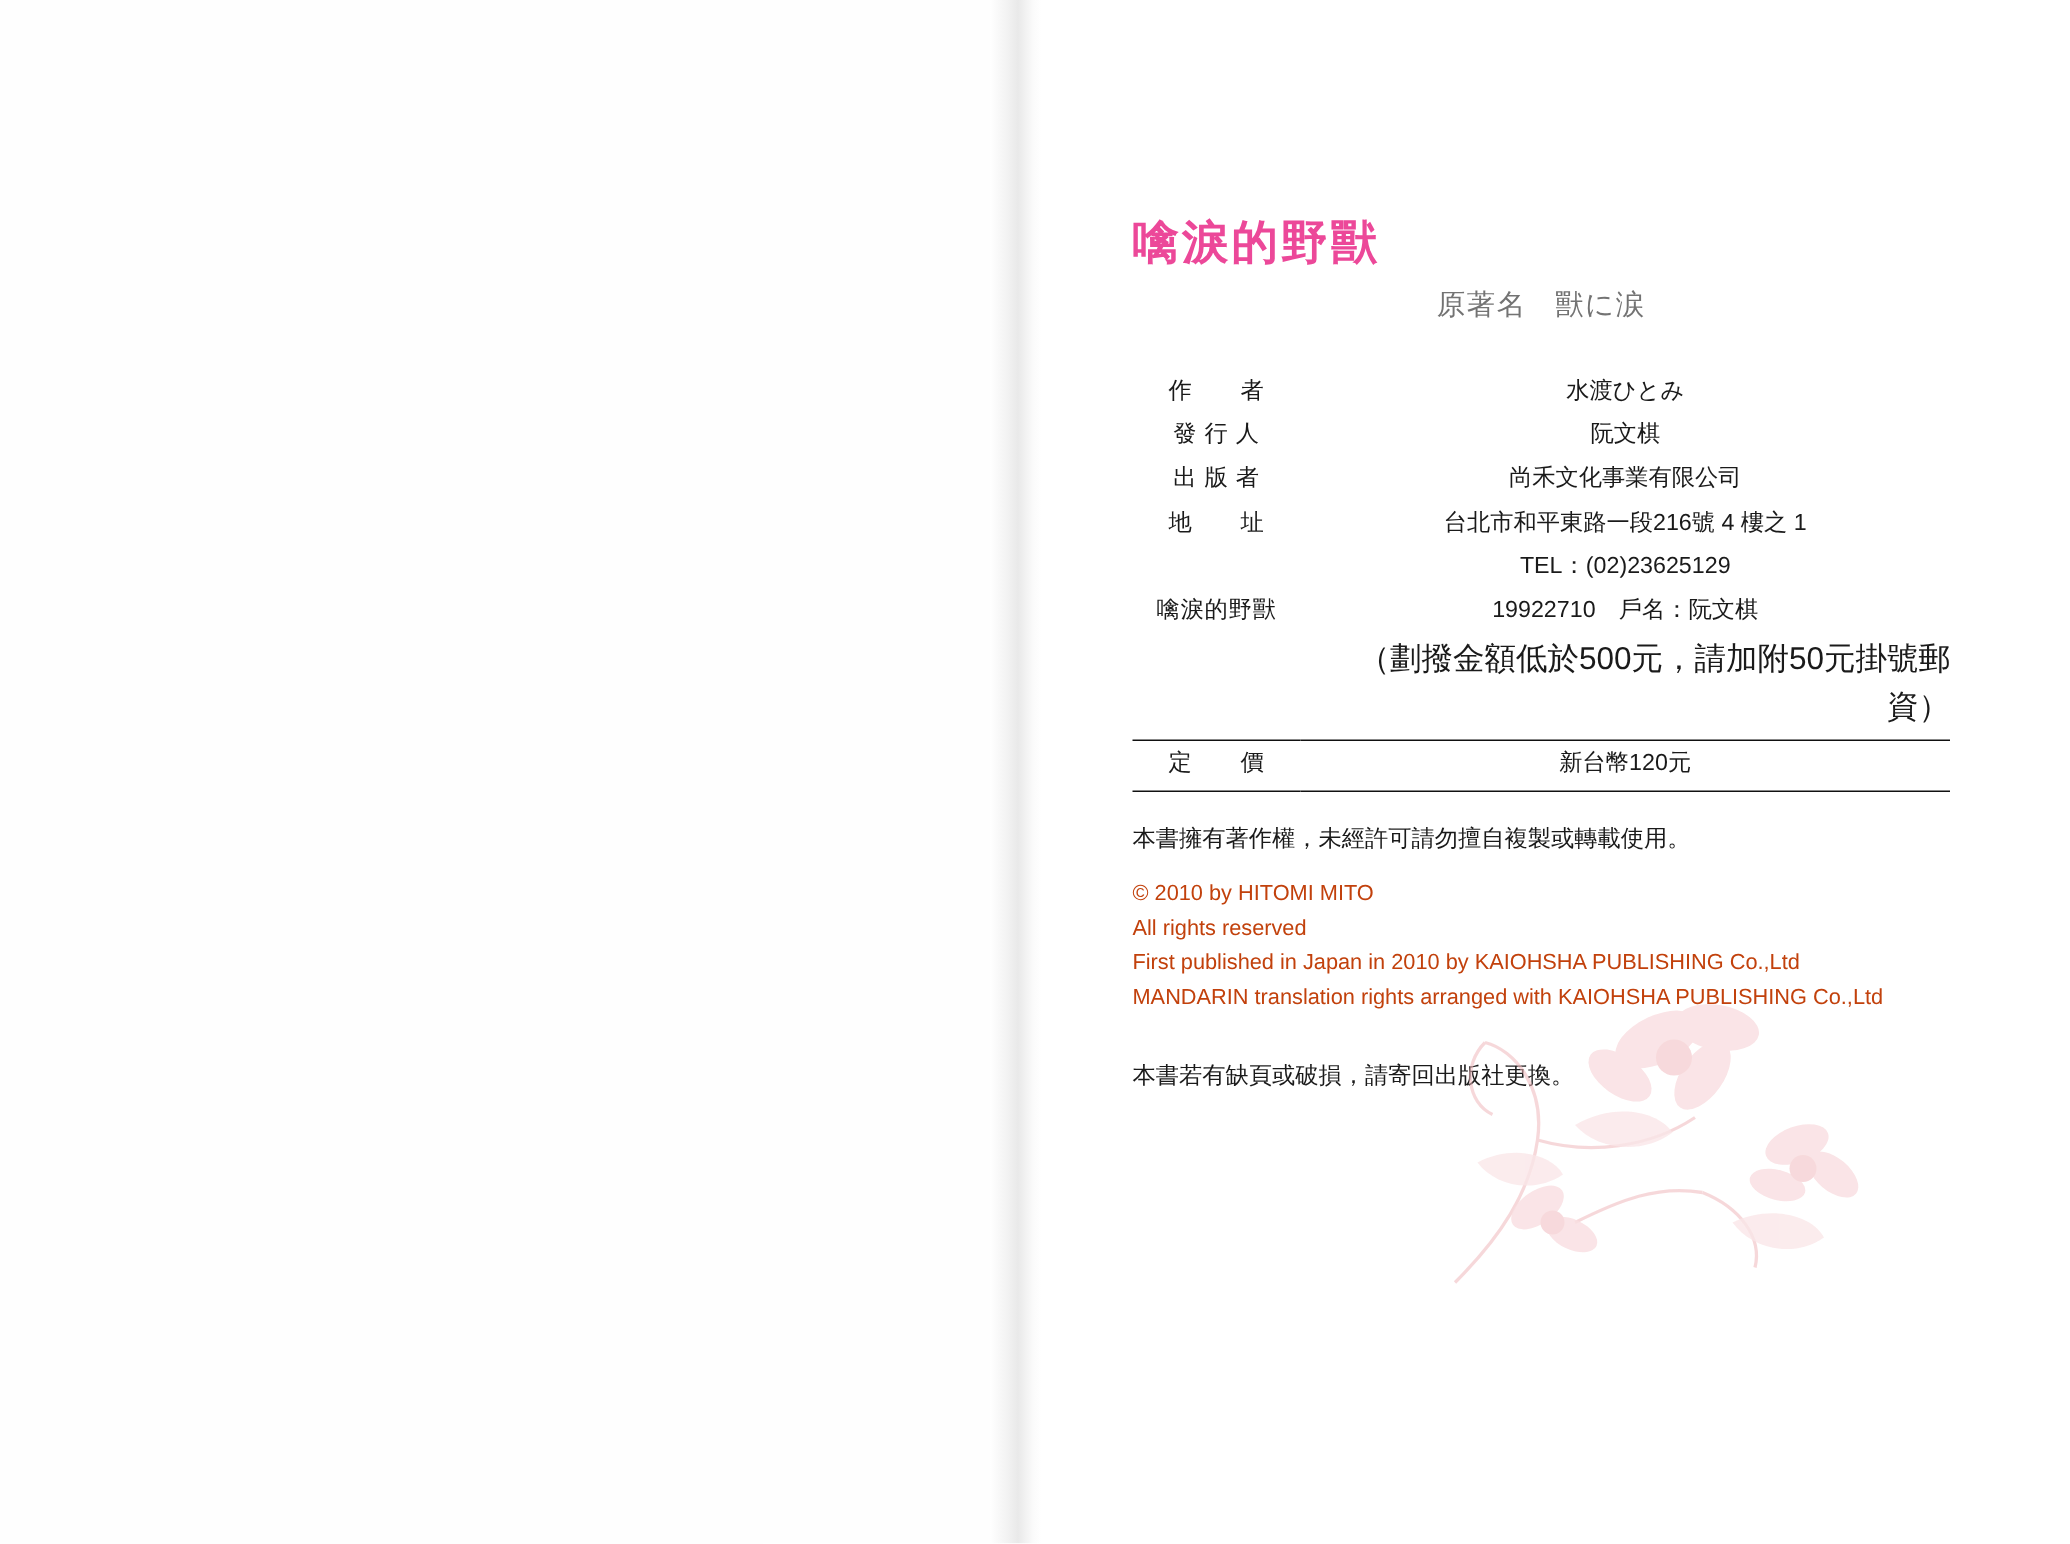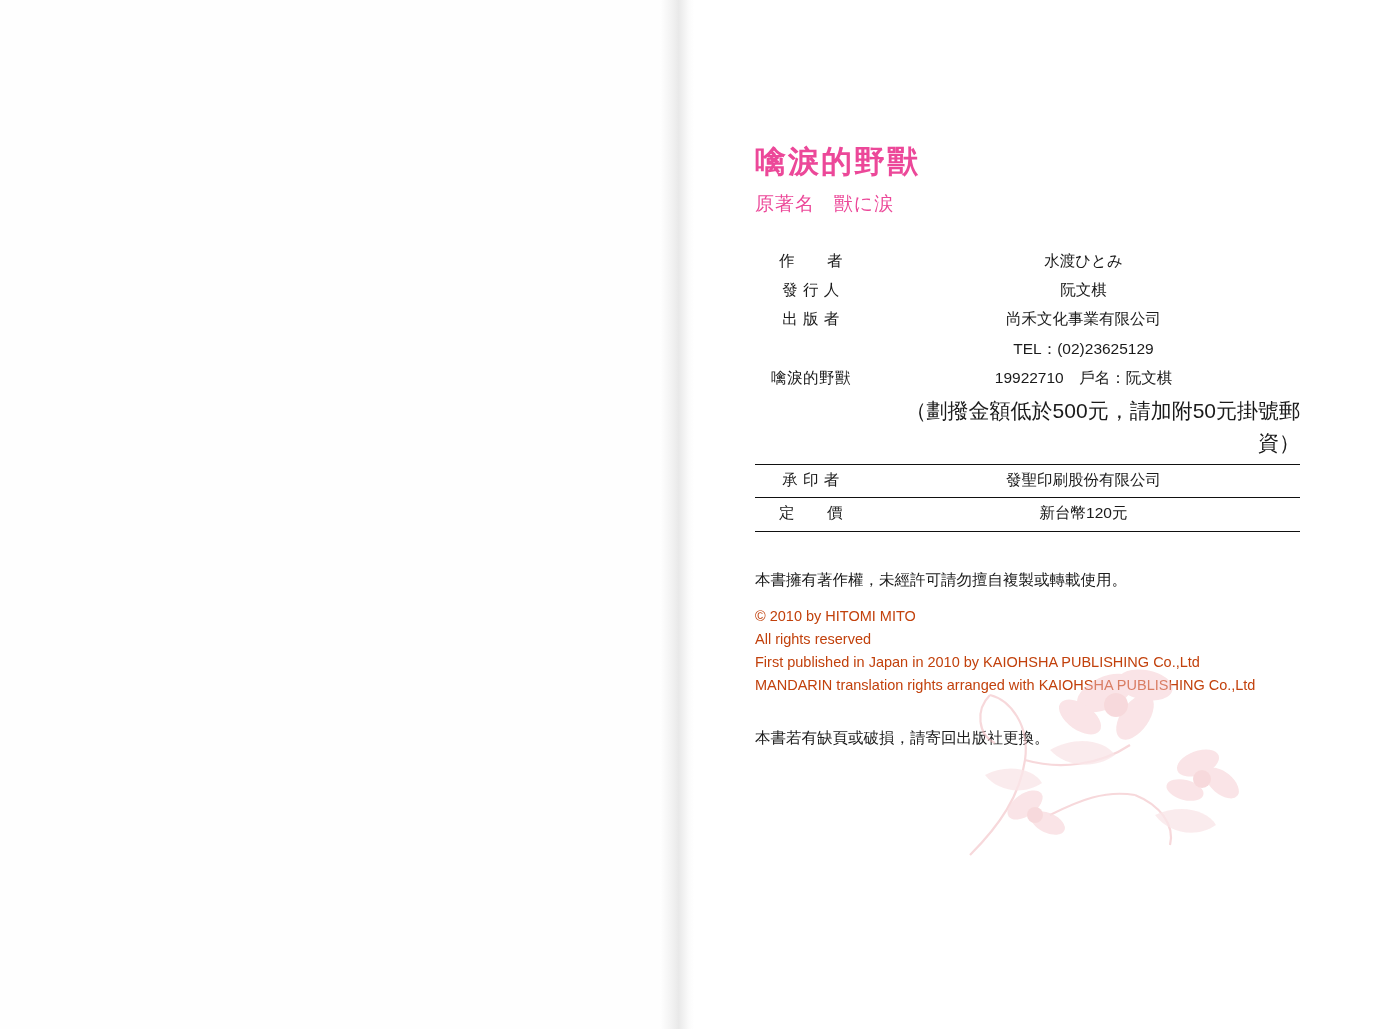--- a/index.html
+++ b/index.html
@@ -44,23 +44,24 @@
     font-size: 31px;
     font-weight: bold;
     letter-spacing: 2px;
     margin: 0 0 14px 0;
     line-height: 1.1;
     color: #ec4899;
   }
   .orig-title {
     font-size: 19px;
     letter-spacing: 1px;
-    color: #ec4899;
+    color: #737373;
     margin: 0 0 30px 0;
     line-height: 1.2;
+    text-align: center;
   }
 
   table.credits {
     border-collapse: collapse;
     width: 100%;
     font-size: 15.5px;
     color: #1a1a1a;
   }
   table.credits td {
     padding: 3px 0;
@@ -80,21 +81,21 @@
   tr.rule-below td {
     border-bottom: 1.6px solid #111;
     padding-bottom: 6px;
   }
   .subnote {
     font-size: 21px;
     padding-left: 6px;
   }
 
   .notes {
-    margin-top: 34px;
+    margin-top: 18px;
     font-size: 15.5px;
     line-height: 1.75;
     color: #1a1a1a;
   }
   .notes .en {
     font-size: 14.5px;
     line-height: 1.6;
     color: #c2410c;
   }
   .notes .gap {
@@ -136,34 +137,34 @@
     </tr>
     <tr>
       <td class="lbl">發 行 人</td>
       <td class="val">阮文棋</td>
     </tr>
     <tr>
       <td class="lbl">出 版 者</td>
       <td class="val">尚禾文化事業有限公司</td>
     </tr>
     <tr>
+      <td class="lbl">地　　址</td>
+      <td class="val">台北市和平東路一段216號 4 樓之 1</td>
+    </tr>
+    <tr>
       <td class="lbl"></td>
       <td class="val">TEL：(02)23625129</td>
     </tr>
     <tr>
       <td class="lbl">噙淚的野獸</td>
       <td class="val">19922710　戶名：阮文棋</td>
     </tr>
     <tr class="rule-below">
       <td class="lbl"></td>
       <td class="val subnote" style="text-align:right;">（劃撥金額低於500元，請加附50元掛號郵資）</td>
-    </tr>
-    <tr class="rule-below">
-      <td class="lbl">承 印 者</td>
-      <td class="val">發聖印刷股份有限公司</td>
     </tr>
     <tr class="rule-below">
       <td class="lbl">定　　價</td>
       <td class="val">新台幣120元</td>
     </tr>
   </tbody>
     </table>
 
   <div class="notes">
     <div>本書擁有著作權，未經許可請勿擅自複製或轉載使用。</div>

